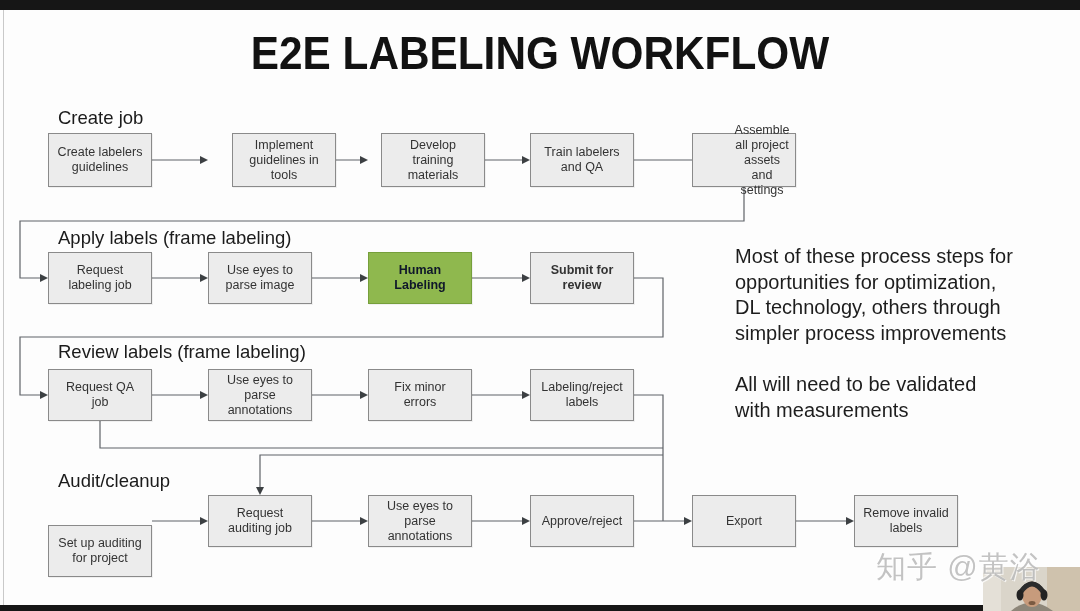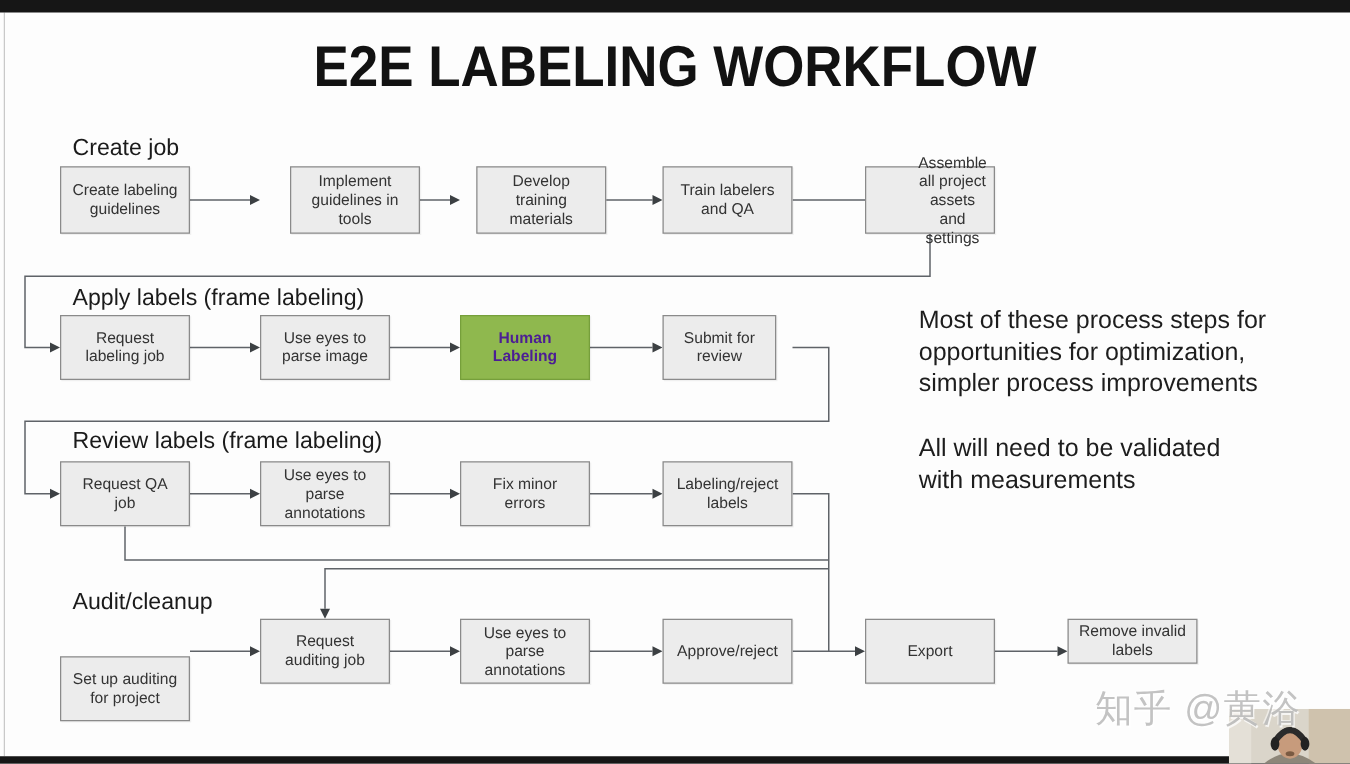--- a/index.html
+++ b/index.html
@@ -11,21 +11,21 @@
   .left-edge{position:absolute;left:3px;top:10px;width:1px;height:595px;background:#c9c9c9;}
   .title{position:absolute;left:0;right:0;top:26px;text-align:center;
          font-size:46px;font-weight:bold;color:#121212;letter-spacing:0px;
          transform:scaleX(0.92);transform-origin:50% 50%;white-space:nowrap;}
   .connectors{position:absolute;left:0;top:0;z-index:1;}
   .sec-label{position:absolute;font-size:18.5px;color:#1b1b1b;white-space:nowrap;z-index:2;}
   .fbox{position:absolute;box-sizing:border-box;background:var(--boxfill);border:1px solid var(--boxborder);
         display:flex;align-items:center;justify-content:center;text-align:center;
         font-size:12.5px;line-height:15px;color:#333;padding:2px 8px;z-index:2;
         box-shadow:1px 1px 0 rgba(0,0,0,0.05);}
-  .fbox.green{background:var(--green);border-color:#769f3b;color:#4c1d95;font-weight:bold;}
+  .fbox.green{background:var(--green);border-color:#769f3b;color:#0f172a;font-weight:bold;}
   .annotation{position:absolute;left:735px;top:244px;width:330px;color:#1d1d1d;
               font-size:20px;line-height:25.5px;z-index:2;}
   .annotation .para{margin-bottom:26px;}
   .annotation .line{white-space:nowrap;}
   .watermark{position:absolute;left:876px;top:547px;font-size:30px;letter-spacing:1px;
              color:#bdbdbd;opacity:0.9;z-index:6;white-space:nowrap;
              text-shadow:1px 1px 0 rgba(255,255,255,0.85),-1px -1px 0 rgba(255,255,255,0.6);}
   .webcam{position:absolute;left:983px;top:567px;width:97px;height:44px;z-index:5;overflow:hidden;}
 </style>
 </head>
@@ -72,48 +72,49 @@
       <polygon points="208,521 200,517 200,525"></polygon>
       <polygon points="368,521 360,517 360,525"></polygon>
       <polygon points="530,521 522,517 522,525"></polygon>
       <polygon points="692,521 684,517 684,525"></polygon>
       <polygon points="854,521 846,517 846,525"></polygon>
     </g>
   </svg>
 
   <div id="flow">
       <div class="sec-label" style="left: 58px; top: 107px;">Create job</div>
-      <div class="fbox" style="left: 48px; top: 133px; width: 104px; height: 54px;">Create labeling guidelines</div>
+      <div class="fbox" style="left: 48px; top: 133px; width: 104px; height: 54px;">Create labelers guidelines</div>
       <div class="fbox" style="left: 208px; top: 133px; width: 104px; height: 54px; margin-left: 24px;">Implement guidelines in tools</div>
       <div class="fbox" style="left: 368px; top: 133px; width: 104px; height: 54px; margin-left: 13px;">Develop training materials</div>
       <div class="fbox" style="left: 530px; top: 133px; width: 104px; height: 54px;">Train labelers and QA</div>
       <div class="fbox" style="left: 692px; top: 133px; width: 104px; height: 54px; padding-left: 44px;">Assemble all project assets and settings</div>
       <div class="sec-label" style="left: 58px; top: 227px;">Apply labels (frame labeling)</div>
       <div class="fbox" style="left: 48px; top: 252px; width: 104px; height: 52px;">Request labeling job</div>
       <div class="fbox" style="left: 208px; top: 252px; width: 104px; height: 52px;">Use eyes to parse image</div>
       <div class="fbox green" style="left: 368px; top: 252px; width: 104px; height: 52px;">Human Labeling</div>
-      <div class="fbox" style="left: 530px; top: 252px; width: 91px; height: 52px;">Submit for review</div>
+      <div class="fbox" style="left: 530px; top: 252px; width: 104px; height: 52px; font-weight: bold;">Submit for review</div>
       <div class="sec-label" style="left: 58px; top: 341px;">Review labels (frame labeling)</div>
       <div class="fbox" style="left: 48px; top: 369px; width: 104px; height: 52px;">Request QA job</div>
       <div class="fbox" style="left: 208px; top: 369px; width: 104px; height: 52px;">Use eyes to parse annotations</div>
       <div class="fbox" style="left: 368px; top: 369px; width: 104px; height: 52px;">Fix minor errors</div>
       <div class="fbox" style="left: 530px; top: 369px; width: 104px; height: 52px;">Labeling/reject labels</div>
       <div class="sec-label" style="left: 58px; top: 470px;">Audit/cleanup</div>
       <div class="fbox" style="left: 48px; top: 495px; width: 104px; height: 52px; margin-top: 30px;">Set up auditing for project</div>
       <div class="fbox" style="left: 208px; top: 495px; width: 104px; height: 52px;">Request auditing job</div>
       <div class="fbox" style="left: 368px; top: 495px; width: 104px; height: 52px;">Use eyes to parse annotations</div>
       <div class="fbox" style="left: 530px; top: 495px; width: 104px; height: 52px;">Approve/reject</div>
       <div class="fbox" style="left: 692px; top: 495px; width: 104px; height: 52px;">Export</div>
-      <div class="fbox" style="left: 854px; top: 495px; width: 104px; height: 36px;">Remove invalid labels</div>
+      <div class="fbox" style="left: 854px; top: 495px; width: 104px; height: 52px;">Remove invalid labels</div>
     </div>
 
   <div class="annotation">
     <div class="para">
       <div class="line">Most of these process steps for</div>
       <div class="line">opportunities for optimization,</div>
+      <div class="line">DL technology, others through</div>
       <div class="line">simpler process improvements</div>
     </div>
     <div class="para">
       <div class="line">All will need to be validated</div>
       <div class="line">with measurements</div>
     </div>
   </div>
 
   <div class="watermark">知乎 @黄浴</div>
 

